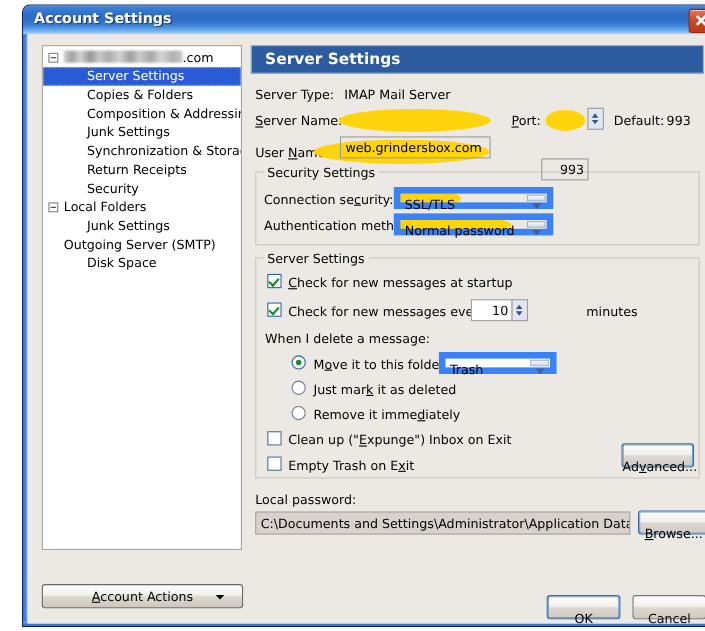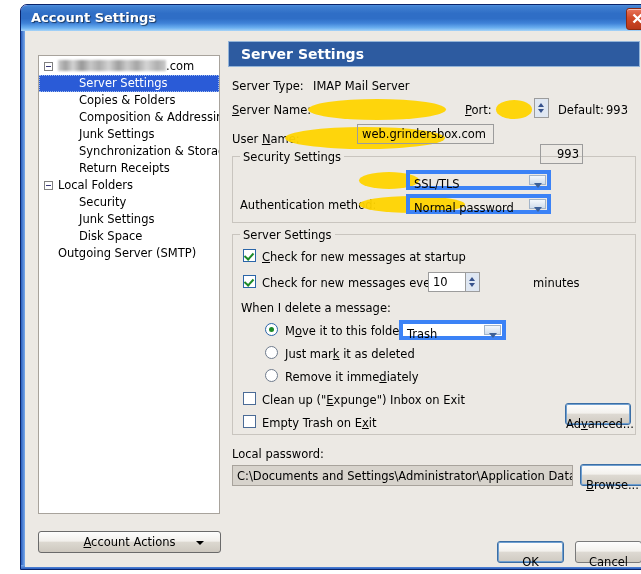--- a/index.html
+++ b/index.html
@@ -85,21 +85,20 @@
 
   
   #tree {
     position: absolute;
     left: 13px; top: 10px;
     width: 182px; height: 459px;
     background: #ffffff;
     border: 1px solid #a8a39c;
     box-sizing: border-box;
     overflow: hidden;
-    margin-top: 14px;
   }
   .tree-row {
     position: relative;
     height: 17px;
     line-height: 17px;
     font-size: 11.5px;
     white-space: nowrap;
     cursor: default;
   }
   .twisty {
@@ -197,21 +196,21 @@
     cursor: text;
   }
   .highlight {
     position: absolute;
     background: #ffd400;
     border-radius: 50%/50%;
     z-index: 1;
     pointer-events: none;
     opacity: 0.95;
   }
-  .on-top { position: relative; z-index: 3; margin-left: 48px; }
+  .on-top { position: relative; z-index: 3; }
 
   .spinner-btns {
     position: absolute;
     width: 15px; height: 20px;
     border: 1px solid #9c9c9c;
     background: #dfe7f2;
     box-sizing: border-box;
     cursor: pointer;
   }
   .spin-up, .spin-down {
@@ -232,21 +231,21 @@
     position: absolute;
     top: -7px; left: 7px;
     background: #ece9e4;
     padding: 0 3px;
     font-size: 11.5px;
   }
 
   .dropdown {
     position: absolute;
     background: #ffffff;
-    border: 4px solid #3b82f6;
+    border: 6px solid #3b82f6;
     box-sizing: border-box;
     cursor: pointer;
     text-decoration: underline;
   }
   .dropdown .dd-text {
     position: absolute;
     left: 4px; top: 3px;
     font-size: 11.5px;
     white-space: nowrap;
   }
@@ -383,36 +382,36 @@
       </div>
       <div class="tree-row lvl1">
         <span>Junk Settings</span>
       </div>
       <div class="tree-row lvl1">
         <span>Synchronization &amp; Storage</span>
       </div>
       <div class="tree-row lvl1">
         <span>Return Receipts</span>
       </div>
+      <div class="tree-row lvl1">
+        <span>Security</span>
+      </div>
+
       <div class="tree-row lvl0">
         <span class="twisty"></span>
         <span>Local Folders</span>
       </div>
-
-      <div class="tree-row lvl1">
-        <span>Security</span>
-      </div>
       <div class="tree-row lvl1">
         <span>Junk Settings</span>
-      </div>
-      <div class="tree-row lvl1">
-        <span>Disk Space</span>
       </div>
       <div class="tree-row lvl0" style="padding-left:19px;">
         <span>Outgoing Server (SMTP)</span>
+      </div>
+      <div class="tree-row lvl1">
+        <span>Disk Space</span>
       </div>
     </div>
 
     <div id="account-actions-button">
       <div id="account-actions-label"><u>A</u><span>ccount Actions</span></div>
       <div id="account-actions-arrow"></div>
     </div>
 
     <div id="pane">
 
@@ -436,20 +435,21 @@
       </div>
       <div class="row lbl" style="left:330px; top:62px;">Default:</div>
       <div class="row lbl" style="left:378px; top:62px;">993</div>
 
       <div class="row lbl" style="left:4px; top:91px;"><span>User </span><u>N</u><span>ame:</span></div>
       <div class="highlight" style="left:57px; top:86px; width:160px; height:22px;"></div>
 
       <div class="groupbox" style="left:4px; top:115px; width:404px; height:67px;">
         <div class="groupbox-title">Security Settings</div>
 
+        <div class="lbl" style="position:absolute; left:7px; top:17px;"><span>Connection se</span><u>c</u><span>urity:</span></div>
         <div class="highlight" style="left:126px; top:15px; width:60px; height:17px;"></div>
         <div class="dropdown on-top" style="left:125px; top:13px; width:145px; height:20px; background:transparent;">
           <span class="dd-text">SSL/TLS</span>
           <span class="dd-button">
               <span class="dd-arrow"></span>
             </span>
         </div>
 
         <div class="lbl" style="position:absolute; left:7px; top:41px;"><span>Authentication method:</span></div>
         <div class="highlight" style="left:126px; top:39px; width:106px; height:17px;"></div>
@@ -462,21 +462,21 @@
       </div>
 
       <div class="groupbox" style="left:4px; top:193px; width:404px; height:201px;">
         <div class="groupbox-title">Server Settings</div>
 
         <div class="checkbox checked" style="left:10px; top:14px;"></div>
         <div class="lbl" style="position:absolute; left:29px; top:15px;"><u>C</u><span>heck for new messages at startup</span></div>
 
         <div class="checkbox checked" style="left:10px; top:40px;"></div>
         <div class="lbl" style="position:absolute; left:29px; top:41px;"><span>Check for new messages ever</span><u>y</u></div>
-        <div class="textbox" style="left:195px; top:37px; width:38px; height:20px; padding-right:3px;">10</div>
+        <div class="textbox" style="left:195px; top:37px; width:38px; height:20px; text-align:right; padding-right:3px;">10</div>
         <div class="spinner-btns" style="left:232px; top:37px;">
           <div class="spin-up"></div>
           <div class="spin-down"></div>
         </div>
         <div class="lbl" style="position:absolute; left:256px; top:41px;margin-left:44px;">minutes</div>
 
         <div class="lbl" style="position:absolute; left:8px; top:66px;">When I delete a message:</div>
 
         <div class="radio selected" style="left:32px; top:88px;"></div>
         <div class="lbl" style="position:absolute; left:52px; top:89px;"><span>M</span><u>o</u><span>ve it to this folder:</span></div>

